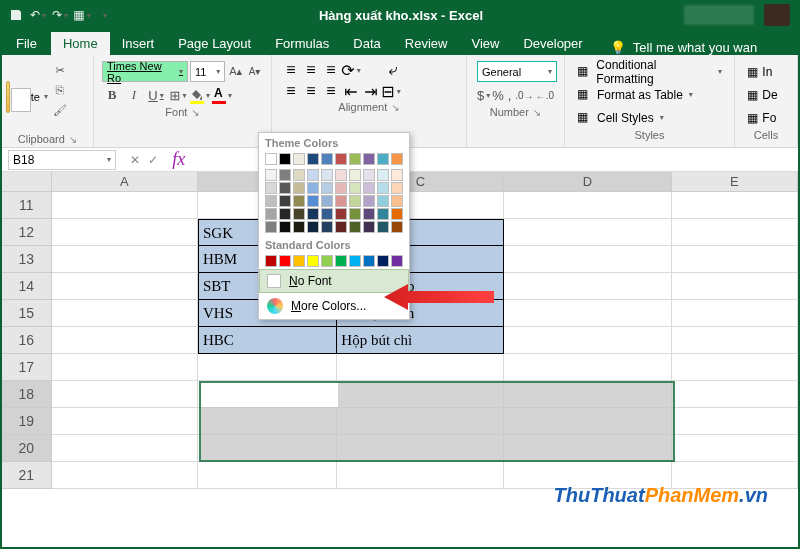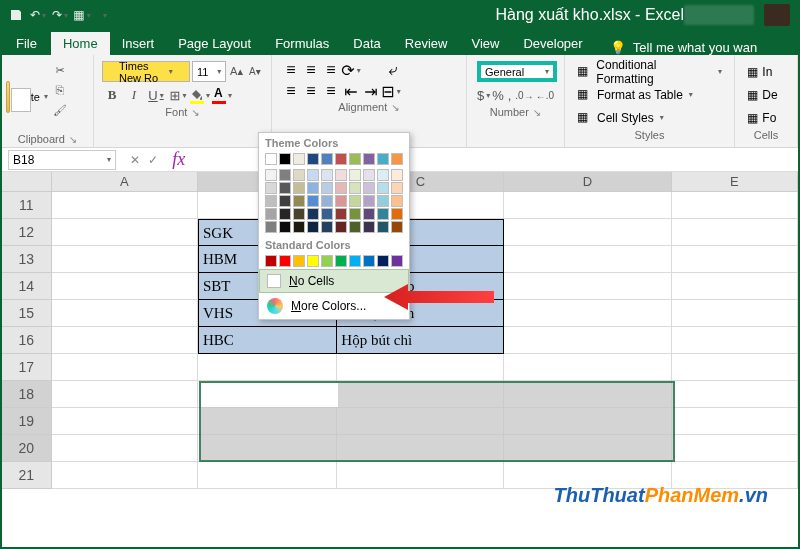--- a/index.html
+++ b/index.html
@@ -2,21 +2,21 @@
 <html><head>
 <meta charset="utf-8">
 <style>
 * { margin: 0; padding: 0; box-sizing: border-box; font-family: 'Segoe UI', Tahoma, sans-serif; }
 body { width: 800px; height: 549px; background: #fff; overflow: hidden; border: 2px solid #0a6332; position: relative; }
 
 
 .titlebar { background: #0a6332; height: 26px; display: flex; align-items: center; color: #fff; font-size: 12px; }
 .titlebar .qat { display: flex; align-items: center; gap: 6px; padding: 0 6px; }
 .titlebar .qat-icon { width: 16px; height: 16px; display: inline-flex; align-items: center; justify-content: center; color: #fff; opacity: 0.9; }
-.titlebar .title { flex: 1; text-align: right; font-size: 16px; }
+.titlebar .title { flex: 1; text-align: center; font-size: 13px; font-weight: bold; }
 .titlebar .right { display: flex; align-items: center; gap: 10px; padding-right: 8px; }
 .blur-box { width: 70px; height: 20px; background: rgba(255,255,255,0.15); border-radius: 2px; filter: blur(1px); }
 .avatar { width: 26px; height: 22px; background: #3b2a1f; border-radius: 2px; }
 
 
 .tabs { background: #0a6332; height: 27px; display: flex; align-items: flex-end; color: #fff; font-size: 13px; }
 .tab { padding: 4px 12px; cursor: pointer; }
 .tab.active { background: #f3f3f3; color: #0a6332; }
 .tab.file { background: #0a6332; color: #fff; padding: 4px 14px; }
 .tellme { display: flex; align-items: center; gap: 6px; padding: 0 8px; margin-left: 8px; }
@@ -29,39 +29,39 @@
 .group-content { flex: 1; display: flex; gap: 2px; }
 
 .paste-btn { width: 42px; display: flex; align-items: center; justify-content: flex-start; padding-top: 4px; gap: 2px; font-size: 11px; }
 .paste-icon { width: 28px; height: 32px; background: linear-gradient(#f8d97a, #e8b946); border: 1px solid #c9a03f; border-radius: 2px; position: relative; }
 .paste-icon::after { content: ''; position: absolute; top: 6px; left: 4px; width: 18px; height: 22px; background: #fff; border: 1px solid #bbb; }
 .clipboard-side { display: flex; flex-direction: column; gap: 2px; padding-top: 4px; }
 .small-btn { width: 20px; height: 18px; display: flex; align-items: center; justify-content: center; font-size: 11px; color: #555; }
 
 .font-controls { display: flex; flex-direction: column; gap: 3px; padding: 4px 4px 0; }
 .font-row { display: flex; gap: 2px; align-items: center; }
-.font-name { width: 100px; height: 21px; background: #fde047; border: 1px solid #b5b5b5; padding: 0 16px; font-size: 11px; display: flex; align-items: center; justify-content: space-between; }
+.font-name { width: 100px; height: 21px; background: #86efac; border: 1px solid #b5b5b5; padding: 0 4px; font-size: 11px; display: flex; align-items: center; justify-content: space-between; text-decoration: underline; }
 .font-size { width: 40px; height: 21px; background: #fff; border: 1px solid #b5b5b5; padding: 0 4px; font-size: 11px; display: flex; align-items: center; justify-content: space-between; }
 .fmt-btn { width: 20px; height: 20px; display: inline-flex; align-items: center; justify-content: center; font-size: 13px; color: #555; }
 .fmt-btn.bold { font-weight: bold; font-family: 'Times New Roman'; }
 .fmt-btn.italic { font-style: italic; font-family: 'Times New Roman'; }
 .fmt-btn.underline { text-decoration: underline; font-family: 'Times New Roman'; }
 .drop-arrow { font-size: 8px; color: #666; margin-left: 2px; }
 .fill-btn { display: inline-flex; align-items: center; }
 .fill-swatch { width: 14px; height: 14px; position: relative; }
 .fill-swatch::after { content: ''; position: absolute; bottom: -2px; left: 0; width: 14px; height: 3px; background: #ffff00; }
 .font-color-swatch::after { background: #ff0000; }
 .font-color-swatch .letter { position: absolute; top: -2px; left: 2px; font-size: 12px; font-weight: bold; }
 
 .align-group { display: flex; flex-direction: column; gap: 3px; padding: 4px 6px 0; }
 .align-row { display: flex; gap: 2px; }
 .align-btn { width: 18px; height: 18px; display: flex; align-items: center; justify-content: center; }
 
 .number-group { display: flex; flex-direction: column; gap: 3px; padding: 4px 6px 0; }
-.num-format { width: 80px; height: 21px; background: #fff; border: 4px solid #14b8a6; padding: 0 4px; font-size: 11px; display: flex; align-items: center; justify-content: space-between; }
+.num-format { width: 80px; height: 21px; background: #fff; border: 1px solid #14b8a6; padding: 0 4px; font-size: 11px; display: flex; align-items: center; justify-content: space-between; }
 .num-row { display: flex; gap: 2px; }
 
 .styles-group { display: flex; flex-direction: column; gap: 2px; padding: 4px 8px 0; font-size: 12px; }
 .style-item { display: flex; align-items: center; gap: 4px; height: 21px; }
 .style-icon { width: 16px; height: 16px; display: inline-block; }
 
 .cells-group { display: flex; flex-direction: column; gap: 2px; padding: 4px 8px 0; font-size: 12px; }
 
 
 .formula-bar { height: 24px; background: #fff; border-bottom: 1px solid #dcdcdc; display: flex; align-items: center; }
@@ -506,21 +506,21 @@
       <div class="fd-swatch" style="background: rgb(255, 255, 0);"></div>
       <div class="fd-swatch" style="background: rgb(146, 208, 80);"></div>
       <div class="fd-swatch" style="background: rgb(0, 176, 80);"></div>
       <div class="fd-swatch" style="background: rgb(0, 176, 240);"></div>
       <div class="fd-swatch" style="background: rgb(0, 112, 192);"></div>
       <div class="fd-swatch" style="background: rgb(0, 32, 96);"></div>
       <div class="fd-swatch" style="background: rgb(112, 48, 160);"></div>
     </div>
   <div class="fd-item hover">
     <span class="fd-no-fill-swatch"></span>
-    <span><u>N</u><span id="nofill-rest">o Cells</span></span>
+    <span><u>N</u><span id="nofill-rest">o Font</span></span>
   </div>
   <div class="fd-item">
     <span class="fd-more-icon"></span>
     <span><u>M</u><span id="more-rest">ore Colors...</span></span>
   </div>
 </div>
 
 <svg class="arrow" style="left:382px; top:280px;" width="110" height="30" viewBox="0 0 110 30">
   <defs>
       <linearGradient id="rg" x1="0" y1="0" x2="1" y2="0">

